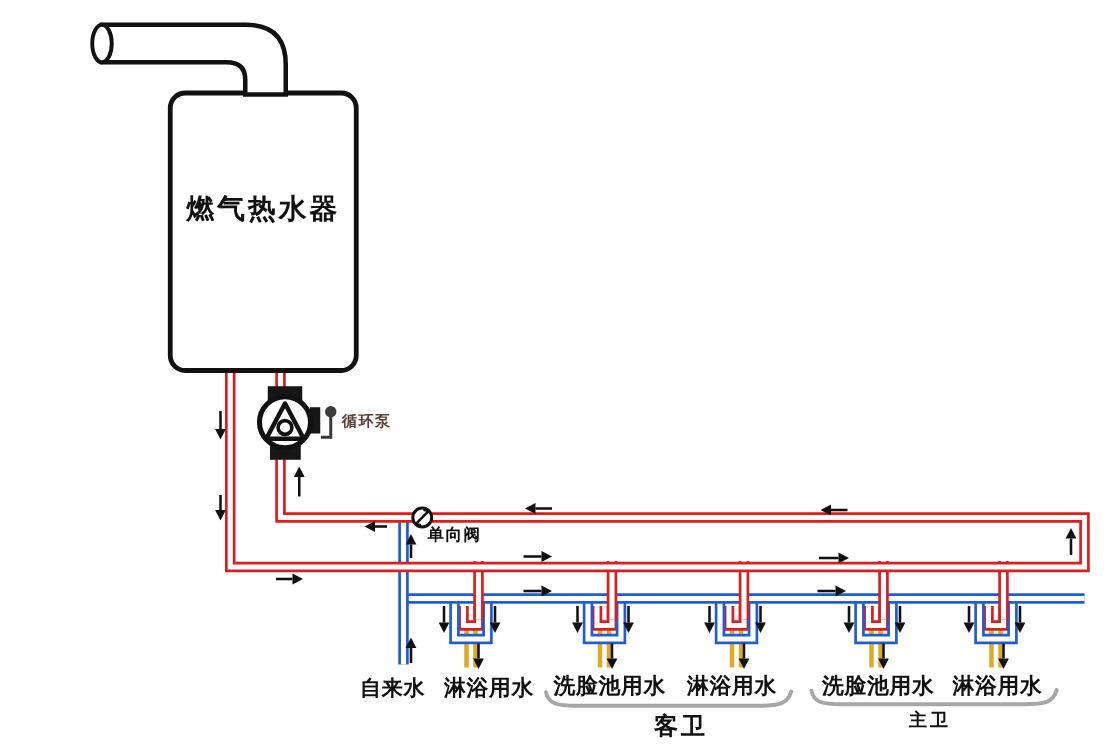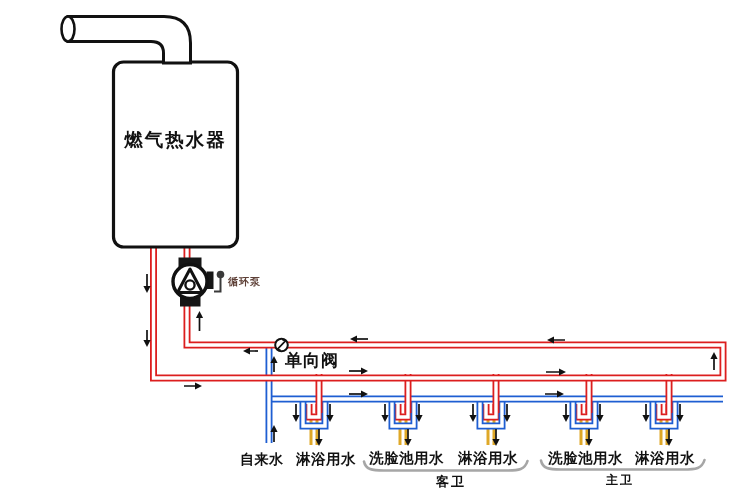--- a/index.html
+++ b/index.html
@@ -1,34 +1,34 @@
 <!DOCTYPE html>
 <html><head>
 <meta charset="utf-8">
 <style>
   html,body{margin:0;padding:0;background:#ffffff;}
   #stage{
     position:relative;width:737px;height:500px;background:#ffffff;
-    overflow:hidden;font-family:"DejaVu Sans",sans-serif;border-radius:28px;
+    overflow:hidden;font-family:"DejaVu Sans",sans-serif;
   }
   #stage svg{position:absolute;left:0;top:0;}
   .lbl{
     position:absolute;color:#111;font-weight:bold;white-space:nowrap;
     line-height:1.1;letter-spacing:0.5px;
   }
   .lbl-heater{left:113px;top:130px;width:125px;text-align:center;font-size:18.5px;letter-spacing:2px;}
   .lbl-pump{left:228px;top:276px;font-size:10px;color:#5e4037;letter-spacing:1px;}
-  .lbl-valve{left:285px;top:351px;font-size:17px;letter-spacing:1px;}
+  .lbl-valve{left:285px;top:351px;font-size:11px;letter-spacing:1px;}
   .lbl-tap{left:240px;top:452px;font-size:14px;}
   .lbl-kitchen{left:296px;top:452px;font-size:14.5px;}
   .lbl-gsink{left:369px;top:451px;font-size:14.5px;}
   .lbl-gshower{left:458px;top:451px;font-size:14.5px;}
   .lbl-msink{left:548px;top:451px;font-size:14.5px;}
   .lbl-mshower{left:635px;top:451px;font-size:14.5px;}
-  .lbl-guest{left:436px;top:475px;font-size:13px;letter-spacing:2px;}
+  .lbl-guest{left:436px;top:475px;font-size:16px;letter-spacing:2px;}
   .lbl-master{left:606px;top:474px;font-size:12px;letter-spacing:2px;}
 </style>
 </head>
 <body>
 
 <div id="stage">
 
   <svg id="pipes" width="737" height="500" viewBox="0 0 737 500">
       <path d="M 311 420 L 311 445" fill="none" stroke="#dfa828" stroke-width="3" stroke-linejoin="miter" stroke-linecap="butt"></path>
       <path d="M 317 420 L 317 445" fill="none" stroke="#dfa828" stroke-width="3" stroke-linejoin="miter" stroke-linecap="butt"></path>

